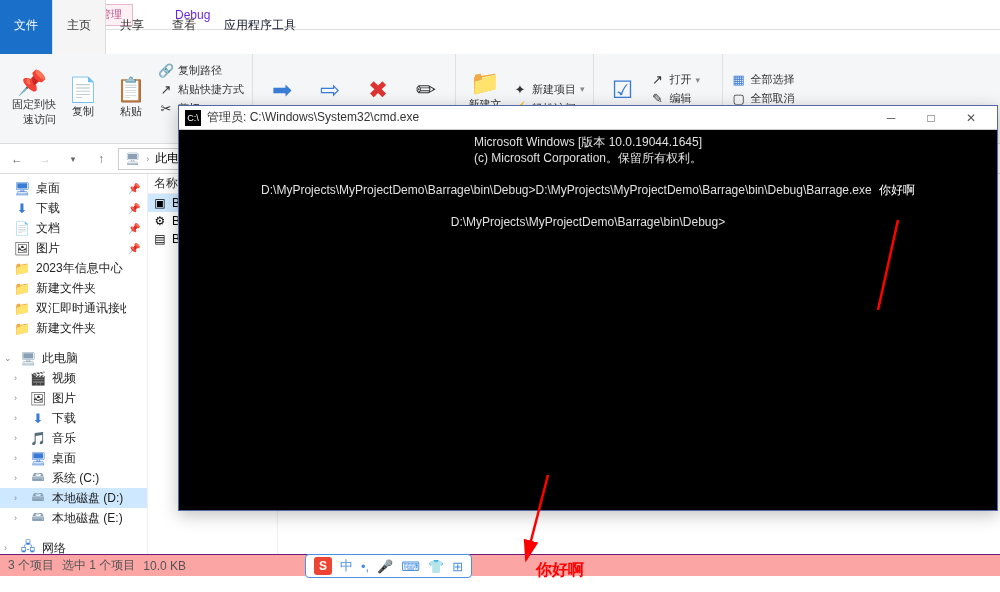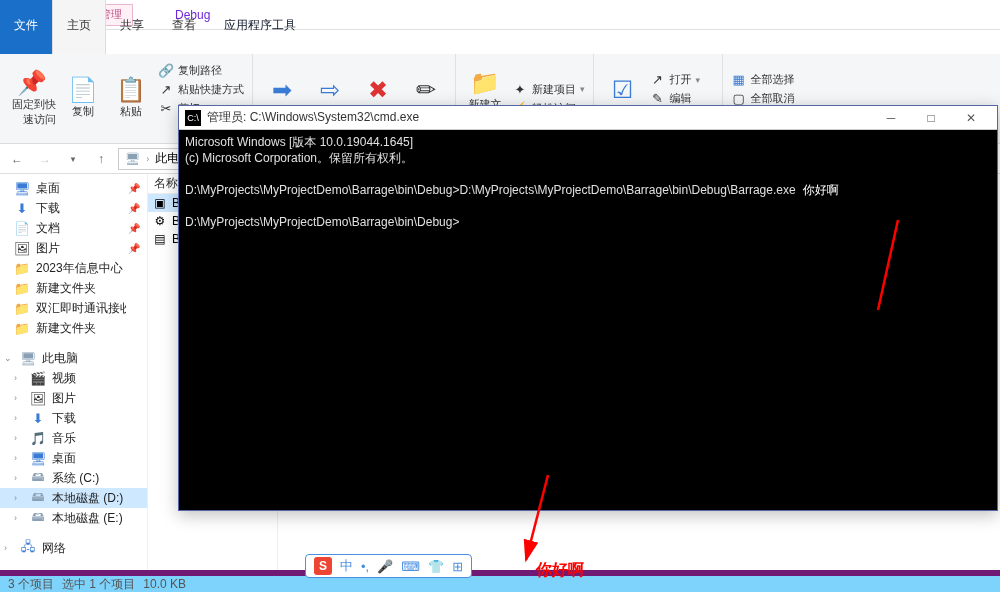--- a/index.html
+++ b/index.html
@@ -50,25 +50,25 @@
 .file-row { display: flex; align-items: center; gap: 4px; padding: 2px 4px; font-size: 12px; height: 18px; }
 .file-row.sel { background: #cde8ff; }
 .file-row .fi { width: 16px; text-align: center; }
 
 
 .cmd { position: absolute; left: 178px; top: 105px; width: 820px; height: 406px; background: #000; border: 1px solid #56a; box-shadow: 0 4px 16px rgba(0,0,0,.25); z-index: 50; display: flex; flex-direction: column; }
 .cmd .cmd-title { height: 24px; background: #fff; display: flex; align-items: center; padding: 0 6px; gap: 6px; border-bottom: 1px solid #ccc; font-size: 12px; color: #333; }
 .cmd .cmd-title .cmd-ic { width: 16px; height: 16px; background: #000; color: #fff; font-size: 9px; display: flex; align-items: center; justify-content: center; }
 .cmd .cmd-title .wbtns { margin-left: auto; display: flex; }
 .cmd .cmd-title .wbtn { width: 40px; height: 24px; display: flex; align-items: center; justify-content: center; color: #555; font-size: 12px; cursor: pointer; }
-.cmd .cmd-body { flex: 1; padding: 4px 6px; color: #e0e0e0; font-family: "NSimSun","SimSun","Consolas",monospace; font-size: 12px; line-height: 16px; white-space: pre; overflow: hidden; }
+.cmd .cmd-body { flex: 1; padding: 4px 6px; color: #e0e0e0; font-family: "NSimSun","SimSun","Consolas",monospace; font-size: 12px; line-height: 16px; white-space: pre; overflow: hidden; text-align: center; }
 .cmd .arg { color: #fff; }
 
 
-.statusbar { position: absolute; left: 0; right: 0; bottom: 0; height: 22px; background: #7dd3fc; border-top: 6px solid #701a75; display: flex; align-items: center; padding: 0 8px; font-size: 12px; color: #555; gap: 8px; }
+.statusbar { position: absolute; left: 0; right: 0; bottom: 16px; height: 22px; background: #fca5a5; border-top: 1px solid #701a75; display: flex; align-items: center; padding: 0 8px; font-size: 12px; color: #555; gap: 8px; }
 
 
 .ime { position: absolute; left: 305px; top: 554px; height: 24px; background: #fff; border: 1px solid #4a90e2; border-radius: 4px; display: flex; align-items: center; gap: 8px; padding: 0 8px; font-size: 13px; z-index: 60; }
 .ime .logo { width: 18px; height: 18px; background: #e43; color: #fff; border-radius: 3px; display: flex; align-items: center; justify-content: center; font-weight: bold; font-size: 12px; }
 .ime .ii { color: #4a90e2; }
 
 
 .anno-text { position: absolute; left: 536px; top: 560px; color: #f00; font-weight: bold; font-size: 16px; z-index: 70; }
 .arrow-svg { position: absolute; z-index: 65; pointer-events: none; }
 

